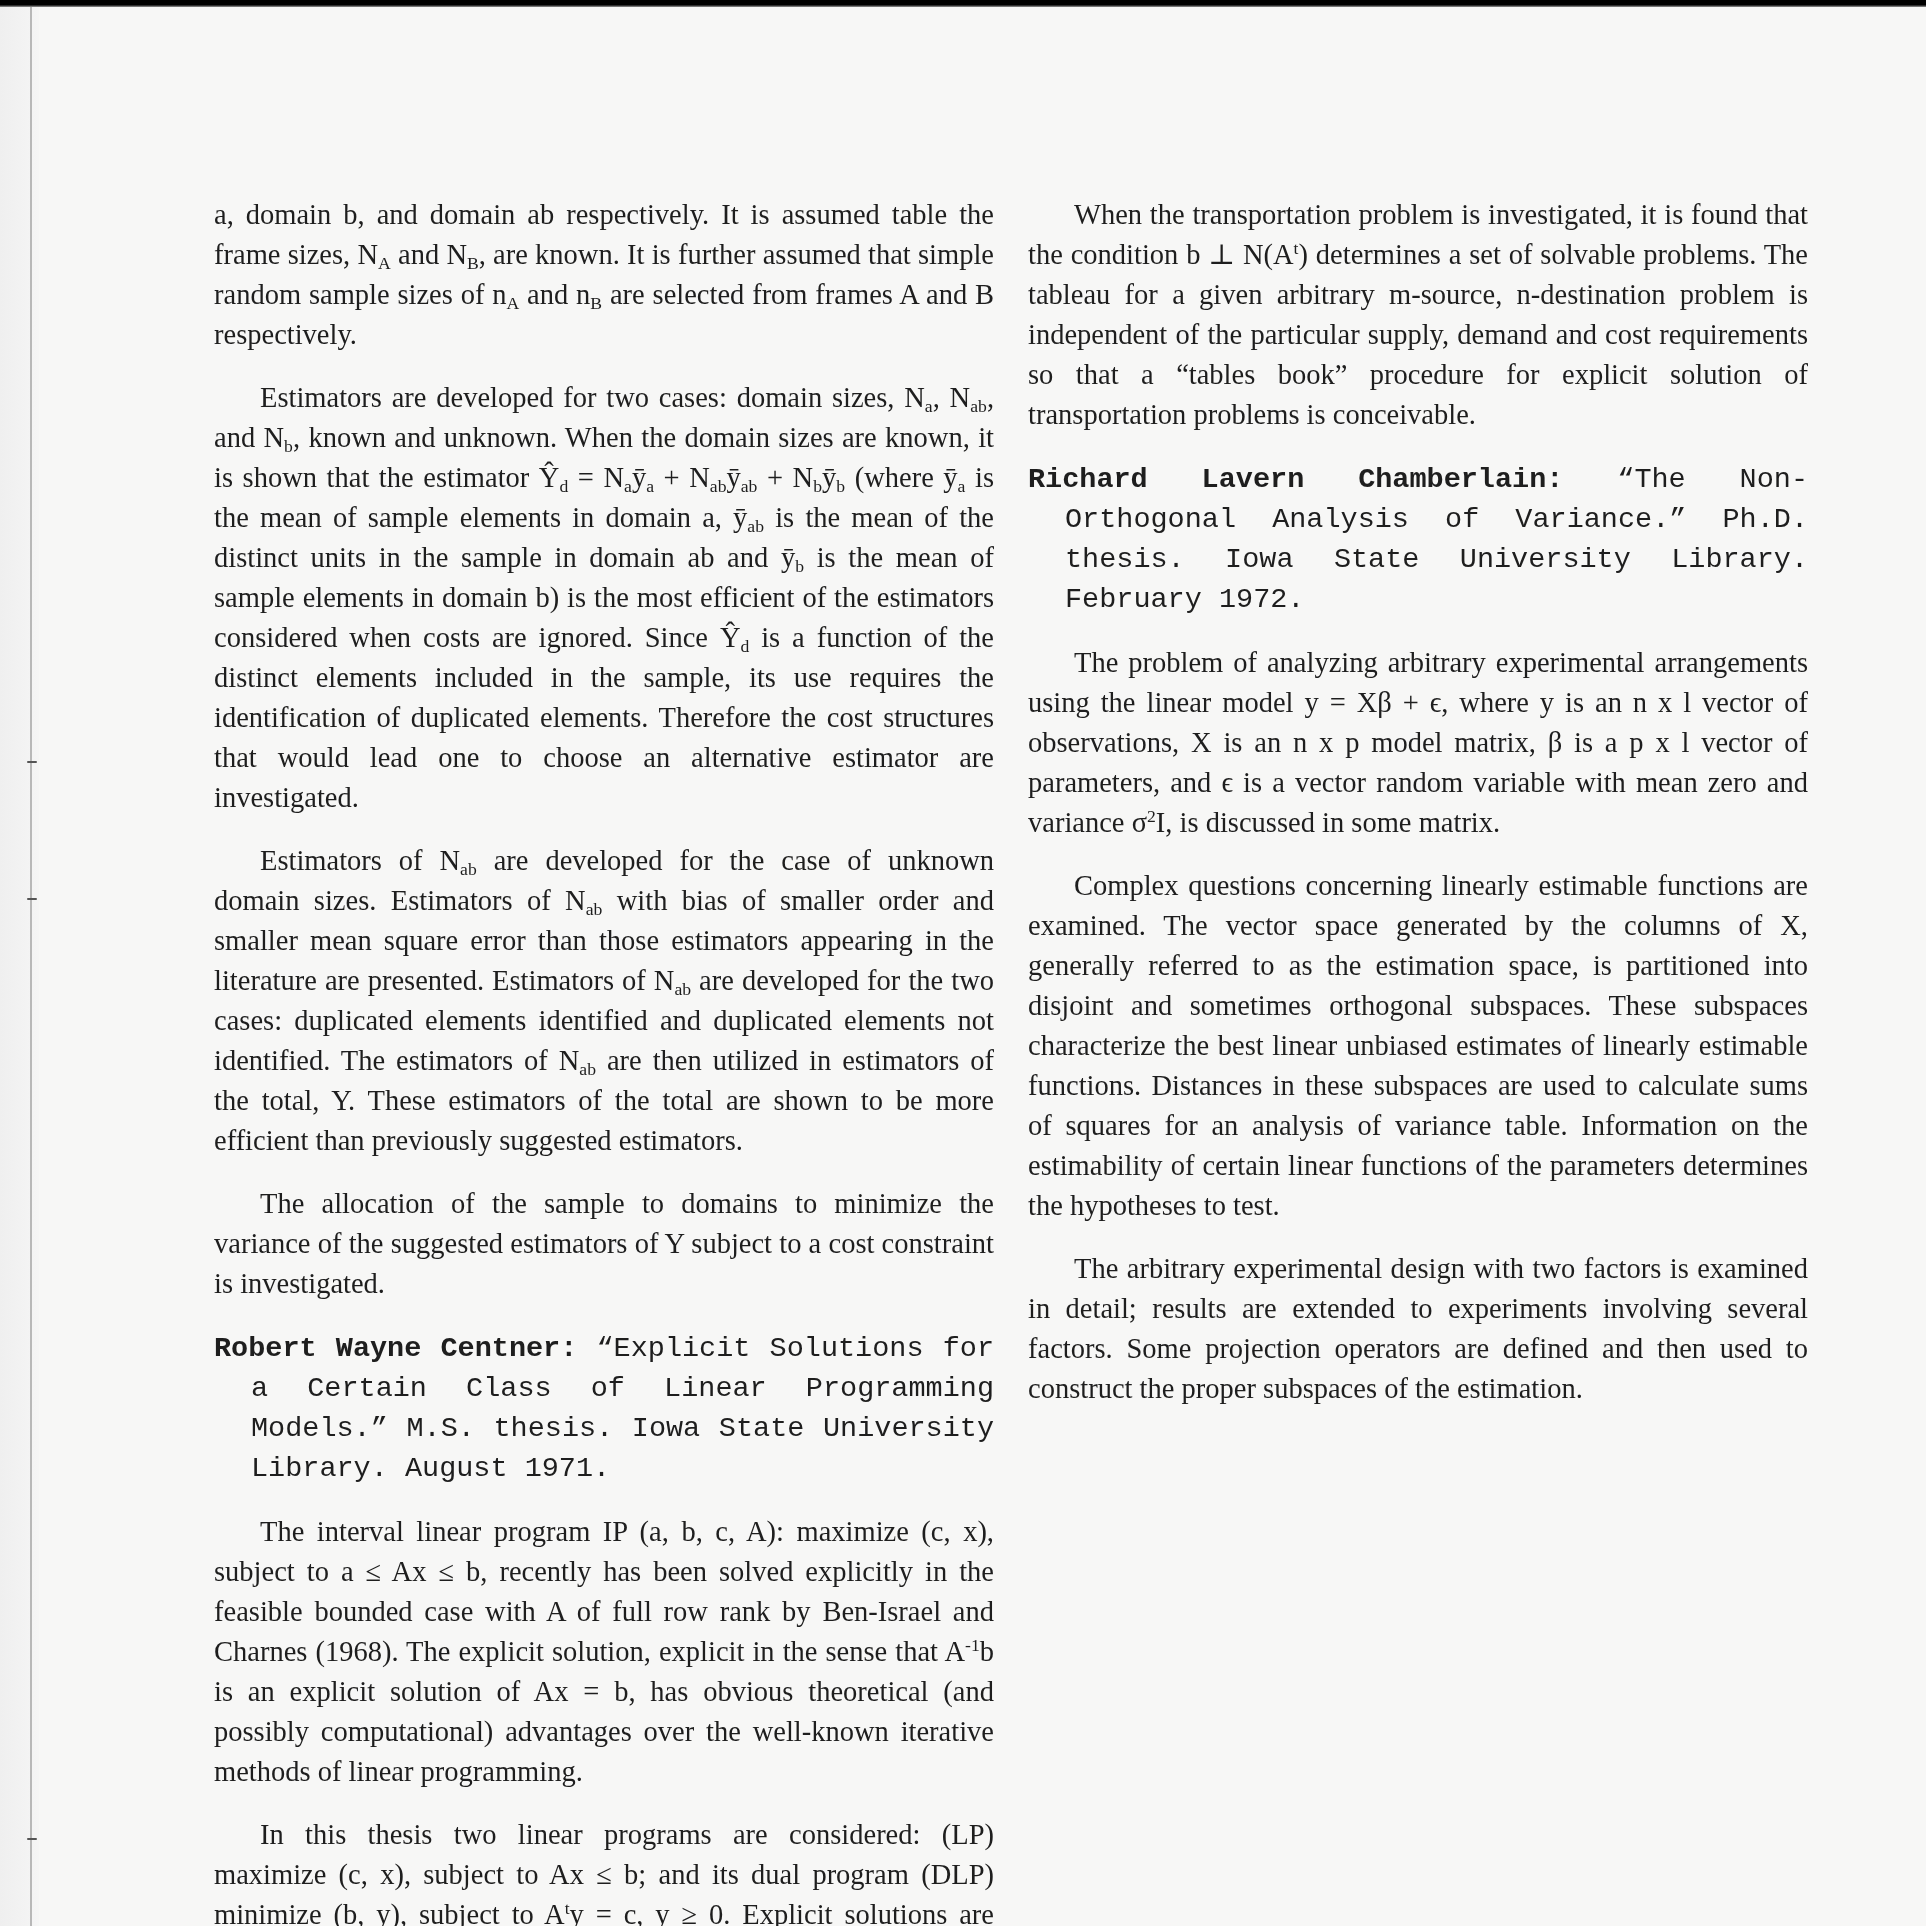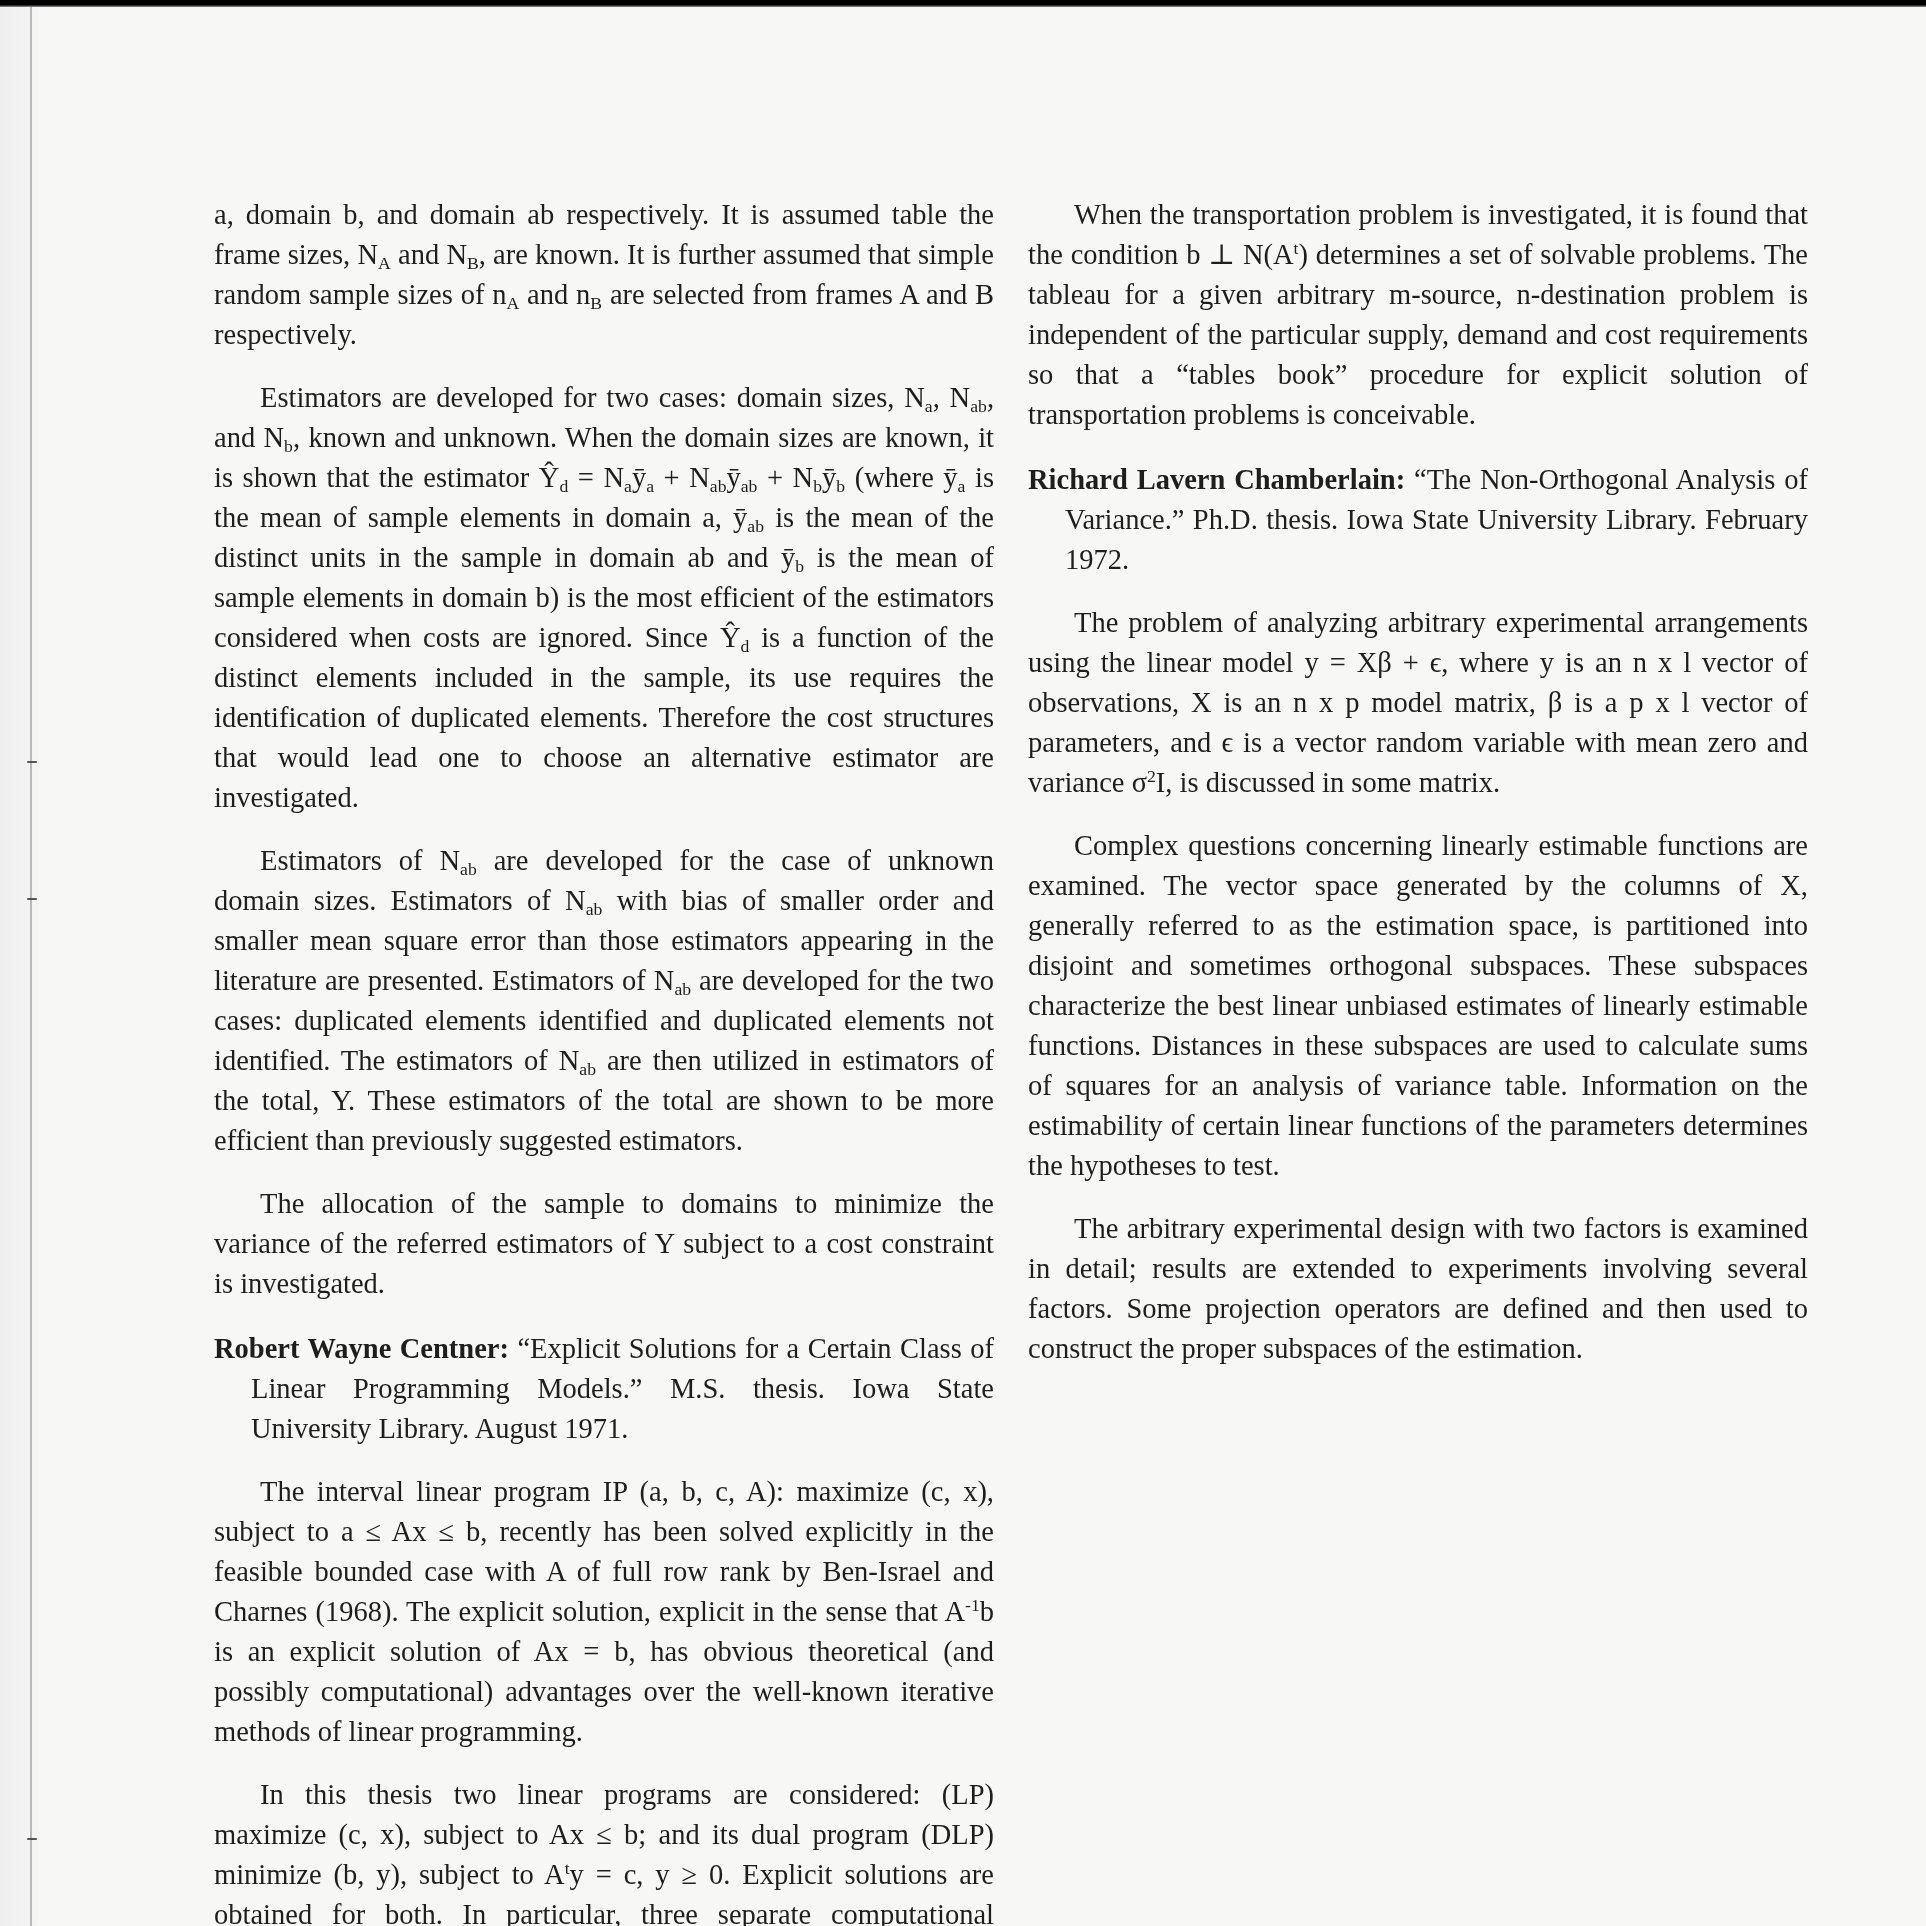--- a/index.html
+++ b/index.html
@@ -29,21 +29,21 @@
     position: absolute; top: 195px; width: 780px;
     font-size: 28.5px; line-height: 40px;
     text-align: justify; hyphens: manual;
   }
   .col-left { left: 214px; }
   .col-right { left: 1028px; }
   p { margin: 0 0 23px 0; text-indent: 46px; }
   p.cont { text-indent: 0; }
   .citation {
     margin: 25px 0 23px 0;
-    text-indent: -37px; padding-left: 37px;
+    text-indent: -37px; padding-left: 37px; font-family: Liberation Mono, monospace;
   }
   .author { font-weight: bold; }
   sub { font-size: 0.62em; vertical-align: -0.28em; line-height: 0; }
   sup { font-size: 0.62em; vertical-align: 0.55em; line-height: 0; }
 </style>
 </head>
 <body>
 
 <div class="top-edge"></div>
 <div class="left-gutter"></div>
@@ -53,21 +53,21 @@
 <div class="gutter-mark" style="top:1838px"></div>
 
 <div class="column col-left">
 
   <p class="cont"><span>a, domain b, and domain ab respectively. It is assumed table the frame sizes, N</span><sub>A</sub><span> and N</span><sub>B</sub><span>, are known. It is further assumed that simple random sample sizes of n</span><sub>A</sub><span> and n</span><sub>B</sub><span> are selected from frames A and B respectively.</span></p>
 
   <p><span>Estimators are developed for two cases: domain sizes, N</span><sub>a</sub><span>, N</span><sub>ab</sub><span>, and N</span><sub>b</sub><span>, known and unknown. When the domain sizes are known, it is shown that the estimator </span><span>Ŷ</span><sub>d</sub><span> = N</span><sub>a</sub><span>ȳ</span><sub>a</sub><span> + N</span><sub>ab</sub><span>ȳ</span><sub>ab</sub><span> + N</span><sub>b</sub><span>ȳ</span><sub>b</sub><span> (where </span><span>ȳ</span><sub>a</sub><span> is the mean of sample elements in domain a, </span><span>ȳ</span><sub>ab</sub><span> is the mean of the distinct units in the sample in domain ab and </span><span>ȳ</span><sub>b</sub><span> is the mean of sample elements in domain b) is the most efficient of the estimators considered when costs are ignored. Since </span><span>Ŷ</span><sub>d</sub><span> is a function of the distinct elements included in the sample, its use requires the identification of duplicated elements. Therefore the cost structures that would lead one to choose an alternative estimator are investigated.</span></p>
 
   <p><span>Estimators of N</span><sub>ab</sub><span> are developed for the case of unknown domain sizes. Estimators of N</span><sub>ab</sub><span> with bias of smaller order and smaller mean square error than those estimators appearing in the literature are presented. Estimators of N</span><sub>ab</sub><span> are developed for the two cases: duplicated elements identified and duplicated elements not identified. The estimators of N</span><sub>ab</sub><span> are then utilized in estimators of the total, Y. These estimators of the total are shown to be more efficient than previously suggested estimators.</span></p>
 
-  <p>The allocation of the sample to domains to minimize the variance of the referred estimators of Y subject to a cost constraint is investigated.</p>
+  <p>The allocation of the sample to domains to minimize the variance of the suggested estimators of Y subject to a cost constraint is investigated.</p>
 
   <p class="citation"><span class="author">Robert Wayne Centner:</span><span> “Explicit Solutions for a Certain Class of Linear Programming Models.” M.S. thesis. Iowa State University Library. August 1971.</span></p>
 
   <p><span>The interval linear program IP (a, b, c, A): maximize (c, x), subject to a ≤ Ax ≤ b, recently has been solved explicitly in the feasible bounded case with A of full row rank by Ben-Israel and Charnes (1968). The explicit solution, explicit in the sense that A</span><sup>-1</sup><span>b is an explicit solution of Ax = b, has obvious theoretical (and possibly computational) advantages over the well-known iterative methods of linear programming.</span></p>
 
   <p><span>In this thesis two linear programs are considered: (LP) maximize (c, x), subject to Ax ≤ b; and its dual program (DLP) minimize (b, y), subject to A</span><sup>t</sup><span>y = c, y ≥ 0. Explicit solutions are obtained for both. In particular, three separate computational solution methods are provided for the cases A of full row rank, A full column rank and A of arbitrary rank. The explicit representations of optimal solutions require only a generalized inverse T, T ϵ { T|A T A = A } rather than the Moore-Penrose generalized inverse.</span></p>
 
 </div>
 
 <div class="column col-right">

